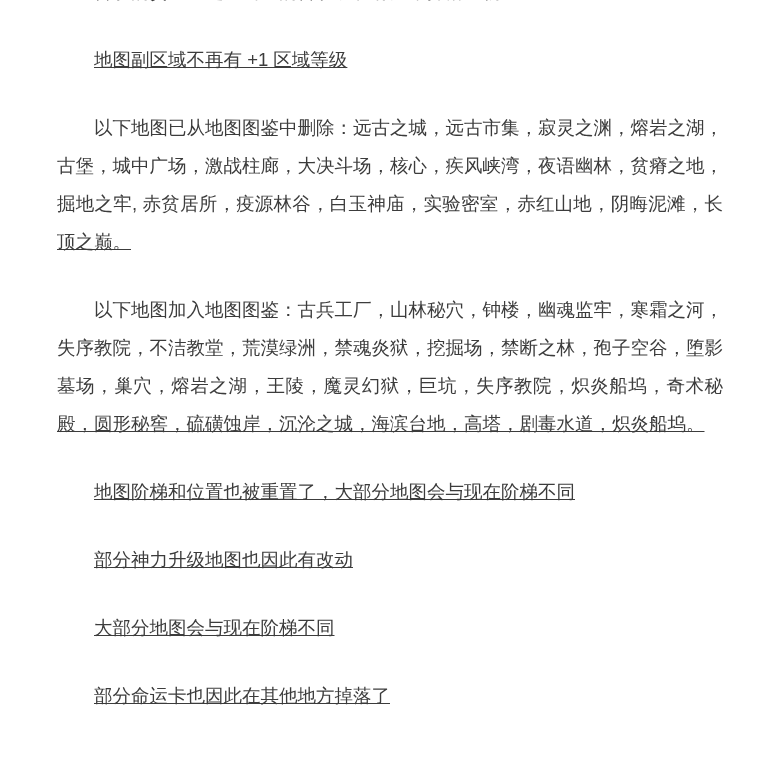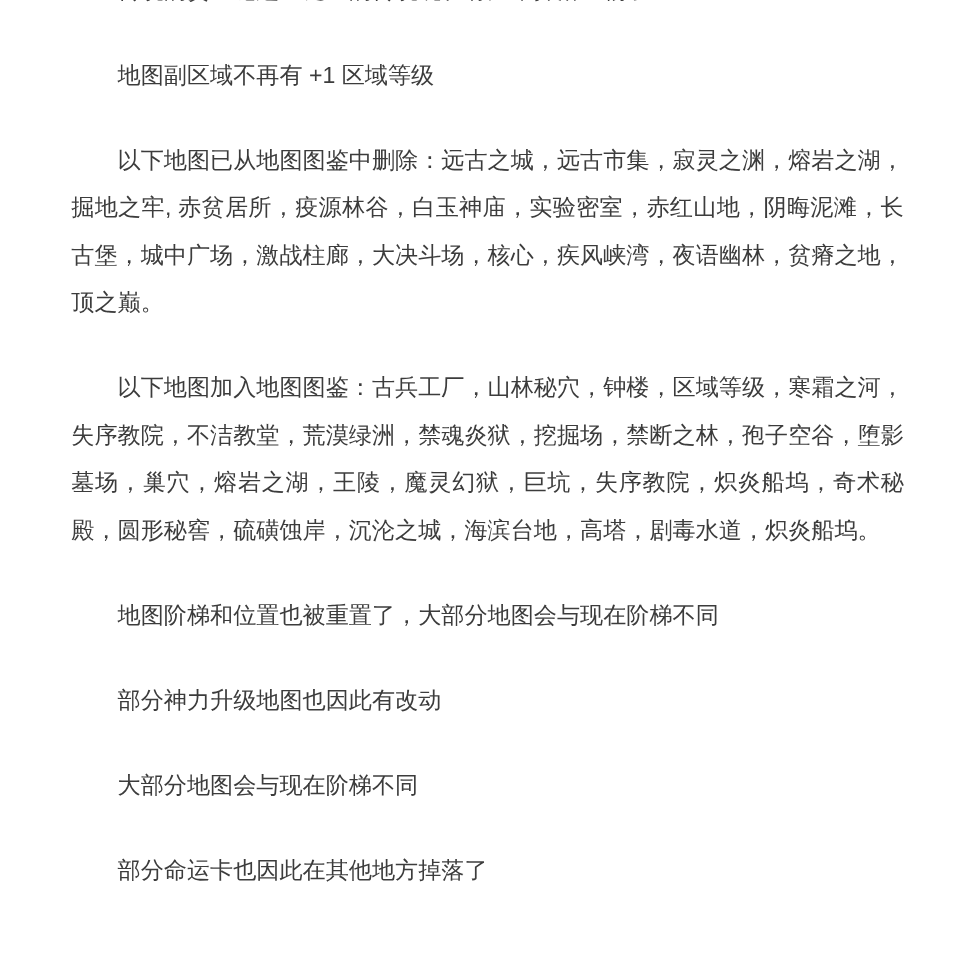--- a/index.html
+++ b/index.html
@@ -30,40 +30,41 @@
     text-align: justify;
     text-align-last: justify;
     word-break: break-all;
     white-space: nowrap;
   }
   .pline.first {
     padding-left: 37px;
   }
   .pline.last {
     text-align-last: left;
+    text-decoration: underline;
   }
 </style>
 </head>
 <body style="background: rgb(255, 255, 255);">
 
 <div class="doc" style="color: rgb(60, 60, 60);">
     <div class="para clipped">
       <div class="pline first last">传说的贵重谜题？诞生的传说现在有几率掉落宝物了</div>
     </div>
     <div class="para">
       <div class="pline first last">地图副区域不再有 +1 区域等级</div>
     </div>
     <div class="para">
       <div class="pline first">以下地图已从地图图鉴中删除：远古之城，远古市集，寂灵之渊，熔岩之湖，</div>
+      <div class="pline">古堡，城中广场，激战柱廊，大决斗场，核心，疾风峡湾，夜语幽林，贫瘠之地，</div>
       <div class="pline">掘地之牢, 赤贫居所，疫源林谷，白玉神庙，实验密室，赤红山地，阴晦泥滩，长</div>
-      <div class="pline">古堡，城中广场，激战柱廊，大决斗场，核心，疾风峡湾，夜语幽林，贫瘠之地，</div>
       <div class="pline last">顶之巅。</div>
     </div>
     <div class="para">
-      <div class="pline first">以下地图加入地图图鉴：古兵工厂，山林秘穴，钟楼，区域等级，寒霜之河，</div>
+      <div class="pline first">以下地图加入地图图鉴：古兵工厂，山林秘穴，钟楼，幽魂监牢，寒霜之河，</div>
       <div class="pline">失序教院，不洁教堂，荒漠绿洲，禁魂炎狱，挖掘场，禁断之林，孢子空谷，堕影</div>
       <div class="pline">墓场，巢穴，熔岩之湖，王陵，魔灵幻狱，巨坑，失序教院，炽炎船坞，奇术秘</div>
       <div class="pline last">殿，圆形秘窖，硫磺蚀岸，沉沦之城，海滨台地，高塔，剧毒水道，炽炎船坞。</div>
     </div>
     <div class="para">
       <div class="pline first last">地图阶梯和位置也被重置了，大部分地图会与现在阶梯不同</div>
     </div>
     <div class="para">
       <div class="pline first last">部分神力升级地图也因此有改动</div>
     </div>

